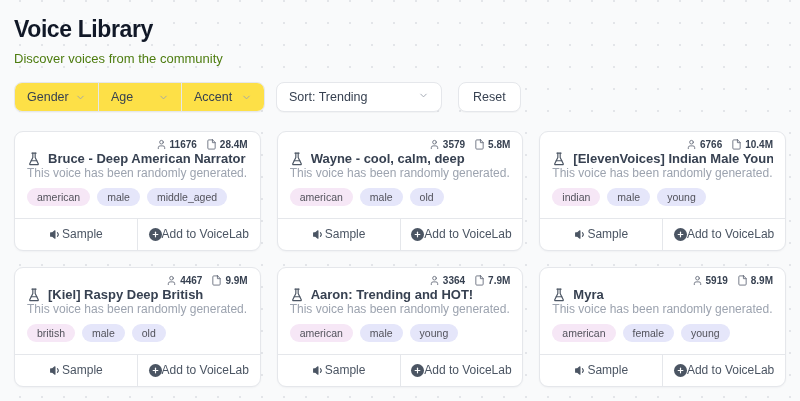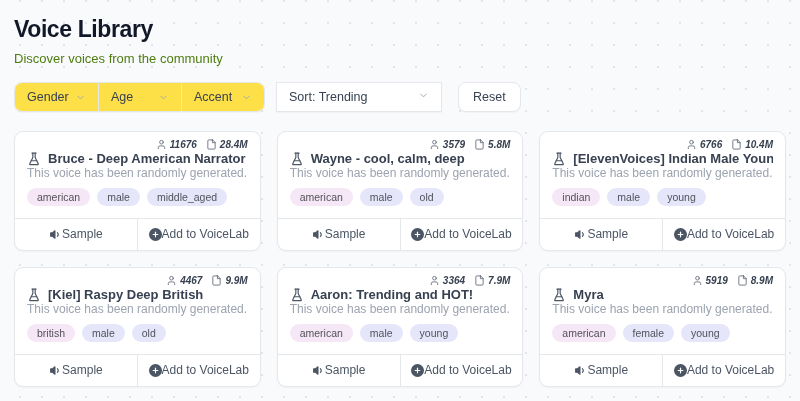--- a/index.html
+++ b/index.html
@@ -30,38 +30,38 @@
     width: 83px; display: flex; align-items: center; justify-content: space-between;
     padding: 7px 12px; font-size: 12.5px; color: #374151; cursor: pointer; background: #fde047;
   }
   .filter-item + .filter-item { border-left: 1px solid #e5e7eb; }
   .chev { display: inline-flex; }
   .chev svg { width: 11px; height: 11px; stroke: #9ca3af; }
 
   .sort-select {
     margin-left: 11px; width: 166px;
     display: flex; align-items: flex-start; justify-content: space-between;
-    background: #fff; border: 1px solid #e5e7eb; border-radius: 0;
+    background: #fff; border: 1px solid #e5e7eb; border-radius: 8px;
     padding: 7px 12px; font-size: 12.5px; color: #374151; cursor: pointer;
     box-shadow: 0 1px 1px rgba(16,24,40,.03);
   }
   .reset-btn {
     margin-left: 16px; background: #fff; border: 1px solid #e5e7eb; border-radius: 8px;
     padding: 7px 14px; font-size: 12.5px; color: #374151; cursor: pointer;
     font-family: inherit; box-shadow: 0 1px 1px rgba(16,24,40,.03);
   }
 
   .grid { display: grid; grid-template-columns: repeat(3, 1fr); gap: 16px; margin-top: 19px; }
   .card {
     background: #fff; border: 1px solid #e5e7eb; border-radius: 9px;
     height: 120px; display: flex; flex-direction: column; overflow: hidden;
     box-shadow: 0 1px 2px rgba(16,24,40,.04);
   }
   .card-body { flex: 1; padding: 7px 12px 0; }
-  .stats { display: flex; justify-content: flex-end; align-items: center; gap: 9px; font-style: italic; }
+  .stats { display: flex; justify-content: flex-end; align-items: center; gap: 9px; }
   .stat { display: inline-flex; align-items: center; gap: 3px; font-size: 10px; font-weight: 700; color: #374151; }
   .stat svg { width: 11px; height: 11px; stroke: #6b7280; }
   .title-row { display: flex; align-items: center; gap: 7px; margin-top: 1px; }
   .flask { display: inline-flex; }
   .flask svg { width: 14px; height: 14px; stroke: #4b5563; }
   .vname { font-size: 13px; font-weight: 700; color: #374151; white-space: nowrap; overflow: hidden; }
   .desc { font-size: 12px; color: #9ca3af; }
   .tags { margin-top: 8px; display: flex; gap: 7px; }
   .tag { font-size: 10.5px; color: #52525b; padding: 3px 10px; border-radius: 999px; white-space: nowrap; }
   .tag.pink { background: var(--tag-pink, #f6e7f6); }

